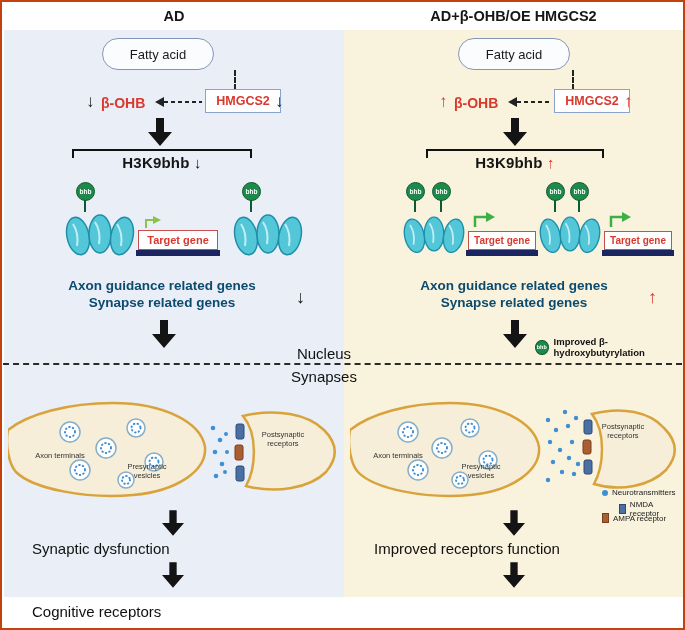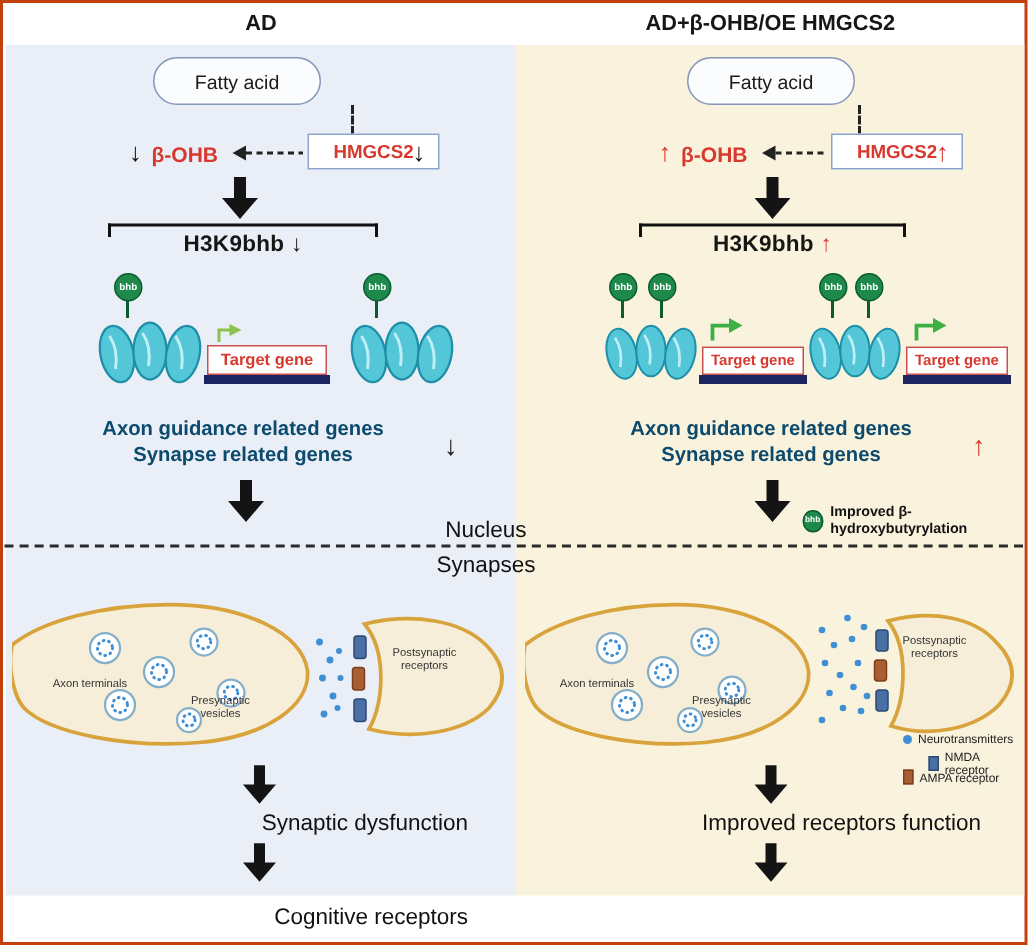--- a/index.html
+++ b/index.html
@@ -18,39 +18,39 @@
     width: 112px; height: 32px; border-radius: 16px;
     border: 1.5px solid #8496b8; background: #fbfcfe;
     display: flex; align-items: center; justify-content: center;
     font-size: 13px; color: #1a1a1a;
   }
   .dashv { border-left: 2px dashed #222; width: 0; }
   .red { color: #d8392f; }
   .mol-arrow { font-size: 17px; font-weight: bold; line-height: 1; }
   .bohb { font-size: 14px; font-weight: bold; }
   .hbox {
-    width: 88px; height: 24px; border: 1.5px solid #8aa3cc; background: #ffffff;
+    width: 76px; height: 24px; border: 1.5px solid #8aa3cc; background: #ffffff;
     display: flex; align-items: center; justify-content: center;
     font-size: 12.5px; font-weight: bold;
   }
   .bracket { border-top: 2px solid #111; border-left: 2px solid #111; border-right: 2px solid #111; height: 9px; }
   .h3k9 { font-size: 15px; font-weight: bold; text-align: center; letter-spacing: .2px; }
   .bhb-dot {
     position: absolute; width: 19px; height: 19px; border-radius: 50%;
     background: #1d8a4c; border: 1.5px solid #0d5c2f; color: #fff;
     font-size: 6.5px; font-weight: bold; display: flex; align-items: center; justify-content: center;
   }
   .bhb-dot .stem { position: absolute; top: 17px; left: 7px; width: 2px; height: 12px; background: #0d5c2f; }
   .tg-box {
     background: #ffffff; border: 1px solid #c94f4f; color: #d8392f;
     font-weight: bold; display: flex; align-items: center; justify-content: center;
   }
   .navy-bar { background: #1b2660; height: 6px; }
   .genes { font-size: 13.5px; font-weight: bold; text-align: center; line-height: 1.25; color: #0c4a6e; width: 260px; }
-  .big-label { font-size: 15px; text-align: right; width: 280px; color: #111; }
+  .big-label { font-size: 15px; text-align: left; width: 280px; color: #111; }
   .compartment { font-size: 15px; color: #111; width: 140px; text-align: center; }
   .dash-sep { border-top: 2px dashed #2a2a2a; width: 679px; height: 0; }
   .syn-label { font-size: 7.5px; color: #333; text-align: center; line-height: 1.2; }
   .leg-row { position: absolute; display: flex; align-items: center; gap: 4px; font-size: 8px; color: #222; }
   .leg-dot { width: 6px; height: 6px; border-radius: 50%; background: #3f8fd4; }
   .leg-rect-blue { width: 7px; height: 10px; background: #4a6fa5; border: 1px solid #2e4a73; }
   .leg-rect-brown { width: 7px; height: 10px; background: #aa5f33; border: 1px solid #7c3f1d; }
   .hist-leg-dot {
     width: 15px; height: 15px; border-radius: 50%; background: #1d8a4c; border: 1.5px solid #0d5c2f;
     color: #fff; font-size: 5.5px; font-weight: bold; display: flex; align-items: center; justify-content: center;

